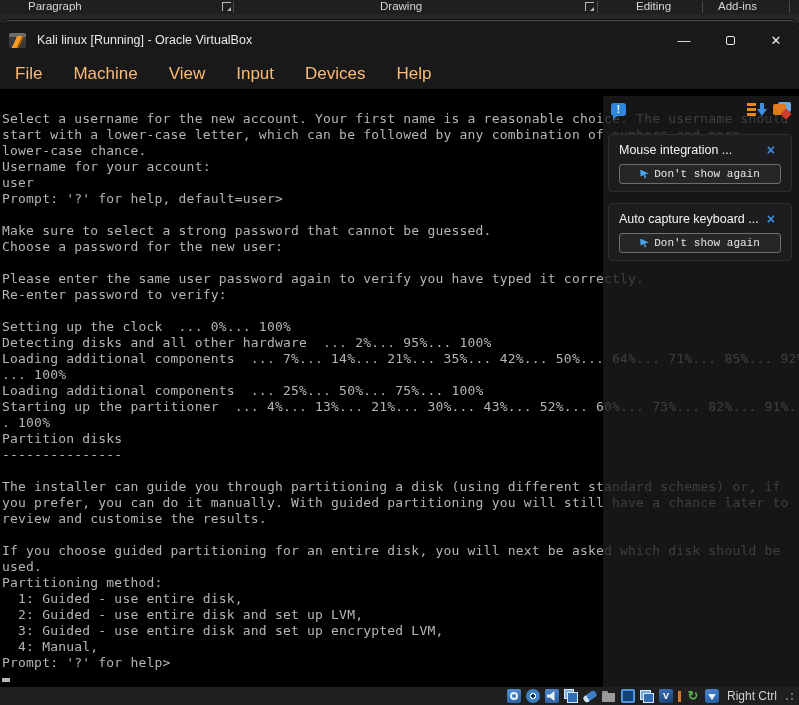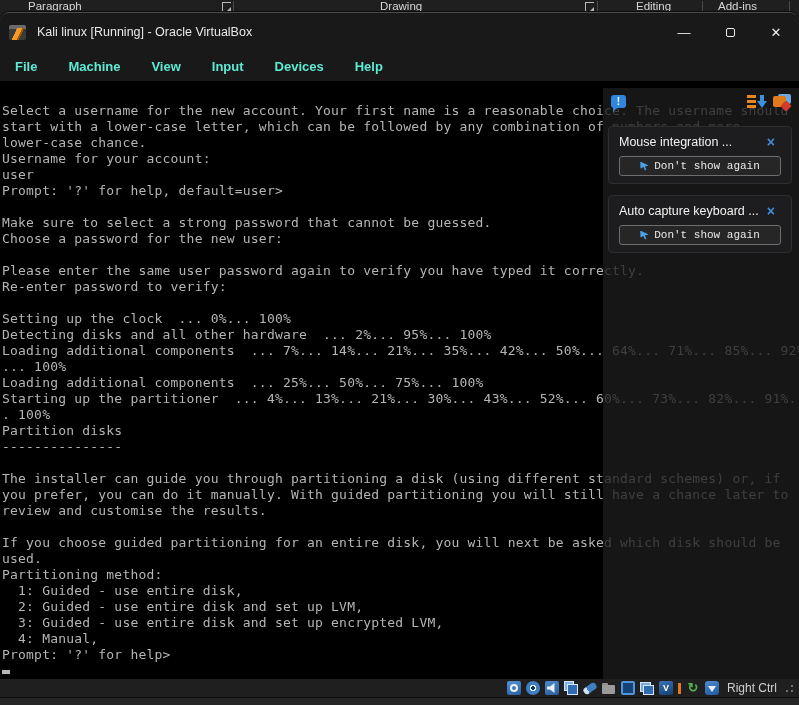--- a/index.html
+++ b/index.html
@@ -13,33 +13,33 @@
   .rg-launcher{position:absolute;top:2px;width:9px;height:9px;border-top:1px solid #b9b9b9;border-left:1px solid #b9b9b9;}
   .rg-launcher::after{content:"";position:absolute;right:0;bottom:0;width:0;height:0;
       border-left:4px solid transparent;border-bottom:4px solid #b9b9b9;}
   .rg-sep{position:absolute;top:1px;width:1px;height:12px;background:#4a4a4a;}
   .ribbon .g0 .rg-label{left:28px;} .ribbon .g0 .rg-launcher{left:222px;} .ribbon .g0 .rg-sep{left:233px;}
   .ribbon .g1 .rg-label{left:380px;} .ribbon .g1 .rg-launcher{left:585px;} .ribbon .g1 .rg-sep{left:597px;}
   .ribbon .g2 .rg-label{left:636px;} .ribbon .g2 .rg-sep{left:702px;}
   .ribbon .g3 .rg-label{left:718px;} .ribbon .g3 .rg-sep{left:789px;}
 
   
-  .vbox-window{position:absolute;left:0;top:12px;width:799px;height:685px;background:#191919;
+  .vbox-window{position:absolute;left:0;top:20px;width:799px;height:685px;background:#191919;
       border-radius:9px 9px 0 0;border-top:1px solid #4b4b4b;box-shadow:0 0 0 1px #0c0c0c;}
   .titlebar{position:absolute;left:0;top:0;width:100%;height:38px;display:flex;align-items:center;}
   .vm-icon{width:17px;height:15px;margin:0 11px 0 9px;position:relative;background:#3a3a3a;border-radius:2px;overflow:hidden;}
   .vm-icon::before{content:"";position:absolute;left:0;top:0;right:0;height:4px;background:#6b6b6b;}
   .vm-icon::after{content:"";position:absolute;left:1px;top:3px;width:14px;height:12px;
       background:linear-gradient(115deg,transparent 36%,#f59b23 37% 62%,#9a5a07 63% 72%,transparent 73%);}
   .title-text{font-size:12.5px;color:#e8e8e8;}
   .win-controls{margin-left:auto;display:flex;height:100%;}
   .win-btn{width:46px;height:100%;display:flex;align-items:center;justify-content:center;color:#eee;font-size:13px;}
   .btn-max-box{width:9px;height:9px;border:1px solid #eee;border-radius:2px;}
   .menubar{position:absolute;left:0;top:38px;width:100%;height:30px;display:flex;align-items:center;padding-left:15px;}
-  .menu-item{font-size:13px;color:#5eead4;margin-right:31px;font-weight:bold;}
+  .menu-item{font-size:17px;color:#fdba74;margin-right:31px;}
 
   
   .terminal{position:absolute;left:0;top:68px;width:799px;height:599px;background:#000;overflow:hidden;}
   .tlines{padding:22px 0 0 2px;}
   .tline{white-space:pre;font-family:"DejaVu Sans Mono",monospace;font-size:13px;line-height:16px;
       letter-spacing:0.2px;color:#b5b5b5;height:16px;overflow:hidden;}
   .cursor{position:absolute;left:2px;top:589px;width:8px;height:4px;background:#b5b5b5;}
 
   
   .notif-overlay{position:absolute;left:603px;top:7px;width:196px;height:592px;background:rgba(28,28,28,0.78);}

